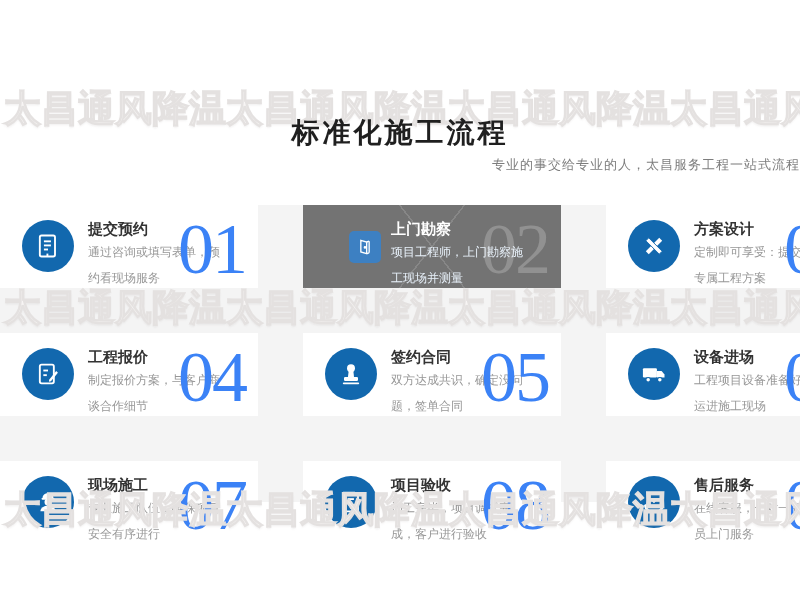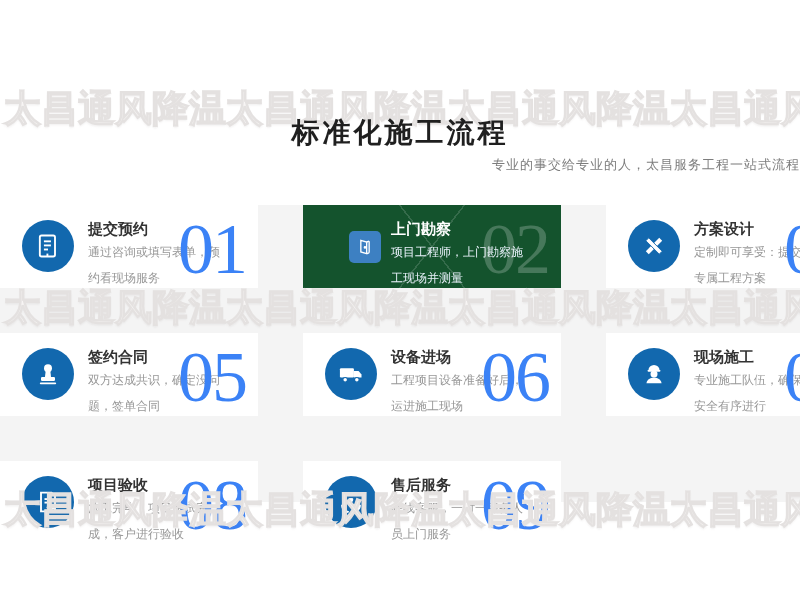--- a/index.html
+++ b/index.html
@@ -31,21 +31,21 @@
     background:#1268ae;display:flex;align-items:center;justify-content:center;}
   .icon-circle svg{width:28px;height:28px;}
   .card-text{position:absolute;left:88px;top:14px;width:128px;}
   .card-title{font-size:15px;font-weight:bold;color:#333333;line-height:20px;}
   .card-desc{font-size:12px;color:#979797;line-height:26px;white-space:nowrap;}
   .card-num{position:absolute;right:12px;top:0;height:83px;line-height:88px;
     font-family:"Liberation Serif","DejaVu Serif",serif;
     font-size:72px;color:#3b82f6;letter-spacing:-2px;}
 
   
-  .card.active{background:#14532d;}
+  .card.active{background:#737373;}
   .card.active::before{content:'';position:absolute;inset:0;
     background:
       linear-gradient(52deg,transparent 49.7%,rgba(255,255,255,0.14) 49.7%,rgba(255,255,255,0.14) 50.3%,transparent 50.3%),
       linear-gradient(-52deg,transparent 49.7%,rgba(255,255,255,0.14) 49.7%,rgba(255,255,255,0.14) 50.3%,transparent 50.3%);}
   .card.active .card-title{color:#ffffff;}
   .card.active .card-desc{color:#e8f1fa;}
   .card.active .card-num{color:rgba(255,255,255,0.22);}
   .icon-square{position:absolute;left:46px;top:26px;width:32px;height:32px;border-radius:5px;
     background:#3d80c2;display:flex;align-items:center;justify-content:center;}
   .icon-square svg{width:20px;height:20px;}
@@ -126,20 +126,36 @@
         </svg>
       </span>
       <div class="card-text">
         <div class="card-title">方案设计</div>
         <div class="card-desc">定制即可享受：提交预约</div>
         <div class="card-desc">专属工程方案</div>
       </div>
       <div class="card-num">03</div>
     </div>
 
+    <div class="card">
+      <span class="icon-circle">
+        <svg viewBox="0 0 24 24" fill="none" stroke="#fff" stroke-width="1.6">
+          <rect x="5" y="4" width="12" height="16" rx="1.5"></rect>
+          <line x1="8" y1="9" x2="12" y2="9"></line>
+          <line x1="8" y1="13" x2="11" y2="13"></line>
+          <path d="M13 17 L19 9.5 L20.5 11 L14.5 18.2 L12.8 18.6 Z" fill="#fff" stroke="none"></path>
+        </svg>
+      </span>
+      <div class="card-text">
+        <div class="card-title">工程报价</div>
+        <div class="card-desc">制定报价方案，与客户商</div>
+        <div class="card-desc">谈合作细节</div>
+      </div>
+      <div class="card-num">04</div>
+    </div>
 
     <div class="card">
       <span class="icon-circle">
         <svg viewBox="0 0 24 24" fill="#fff" stroke="none">
           <circle cx="12" cy="7" r="3.4"></circle>
           <path d="M10 9.5 h4 l0.6 5 h-5.2 Z"></path>
           <rect x="6" y="14.5" width="12" height="3.4" rx="1"></rect>
           <rect x="5" y="19.2" width="14" height="1.6" rx="0.8"></rect>
         </svg>
       </span>

